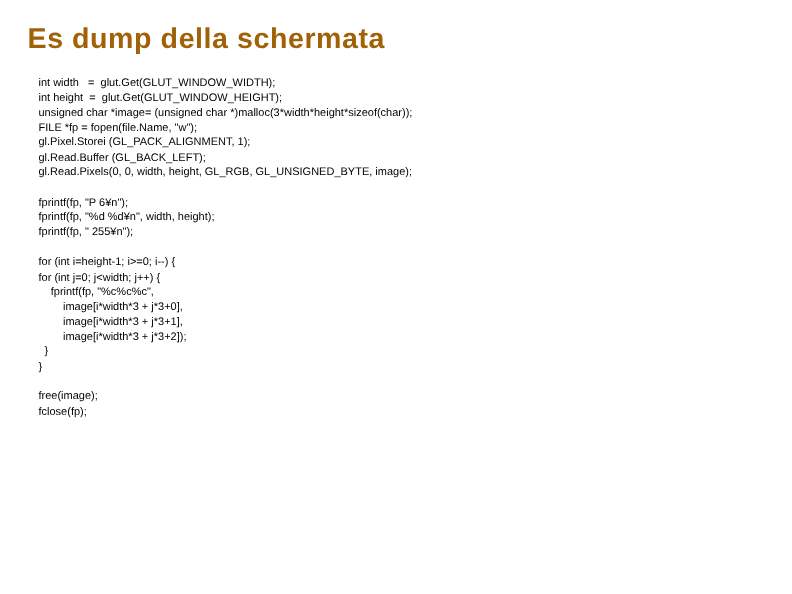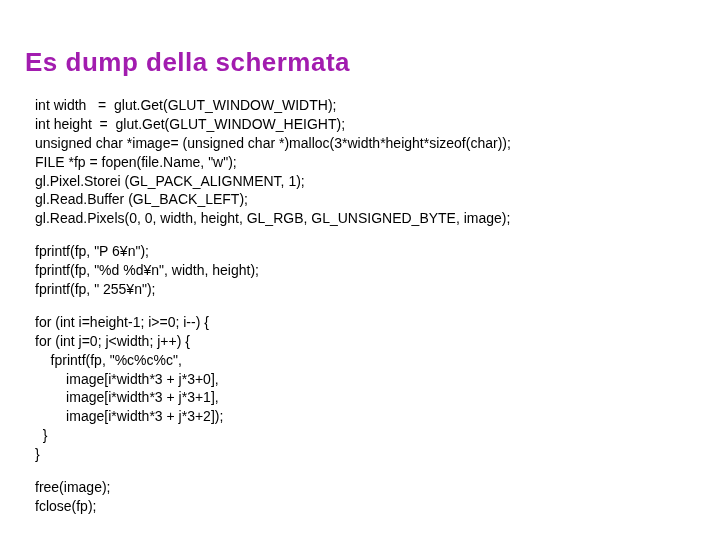--- a/index.html
+++ b/index.html
@@ -8,28 +8,27 @@
     width: 720px;
     height: 540px;
     box-sizing: border-box;
     font-family: "MS PGothic", "Meiryo", "Arial", sans-serif;
     background: #fff;
     color: #000;
   }
   .title {
     font-size: 26px;
     font-weight: bold;
-    color: #a21caf; 
+    color: #a16207; 
     margin-bottom: 18px;
     letter-spacing: 0.5px;
-    margin-top: 27px;
   }
   .code-block {
     font-family: "MS PGothic", "Arial", sans-serif;
-    font-size: 14px;
+    font-size: 10px;
     line-height: 1.35;
     white-space: pre;
     margin-left: 10px;
     color: #000;
   }
   .spacer {
     height: 14px;
   }
 </style>
 </head>

